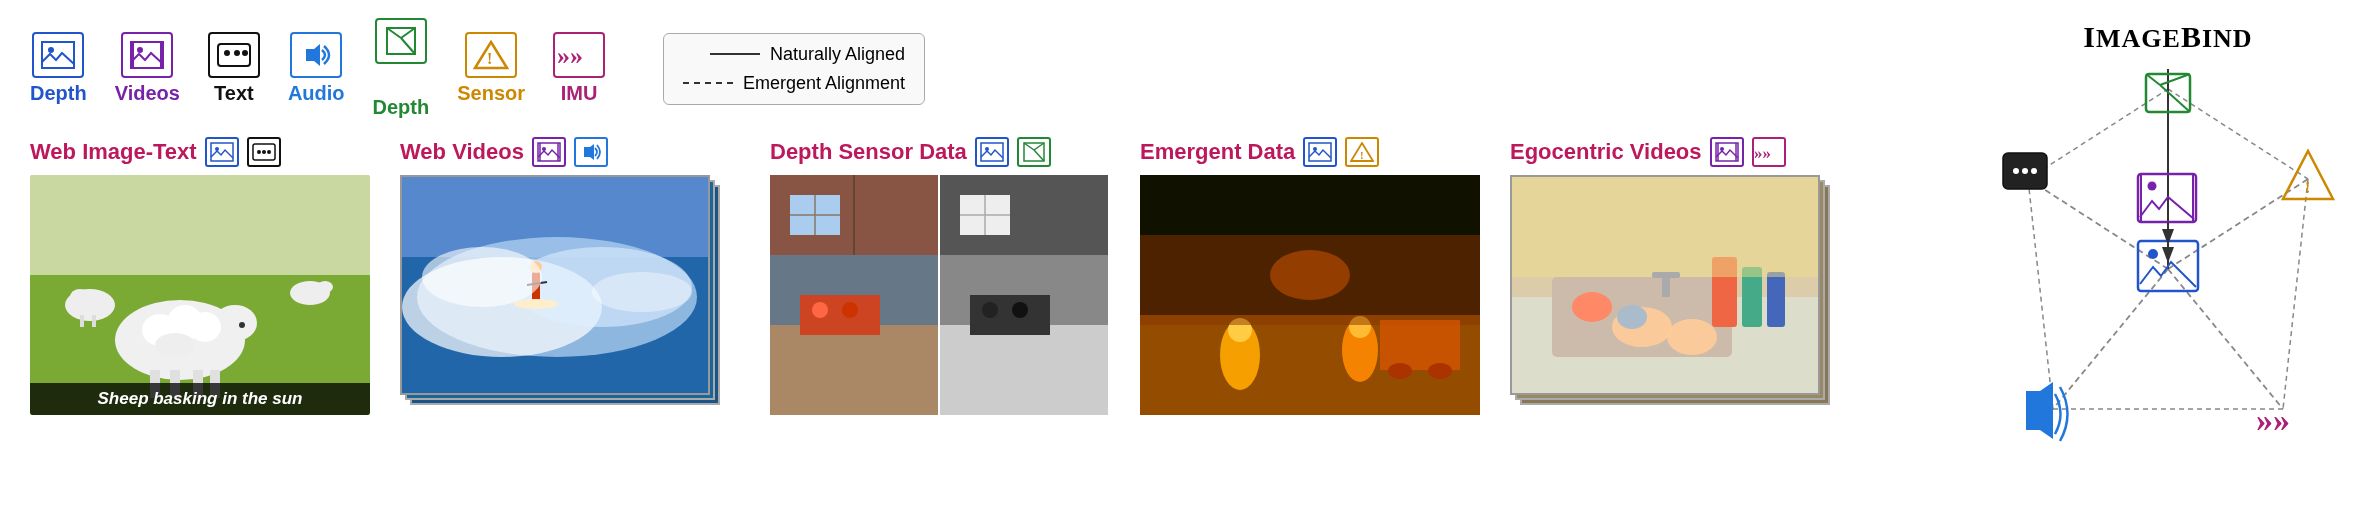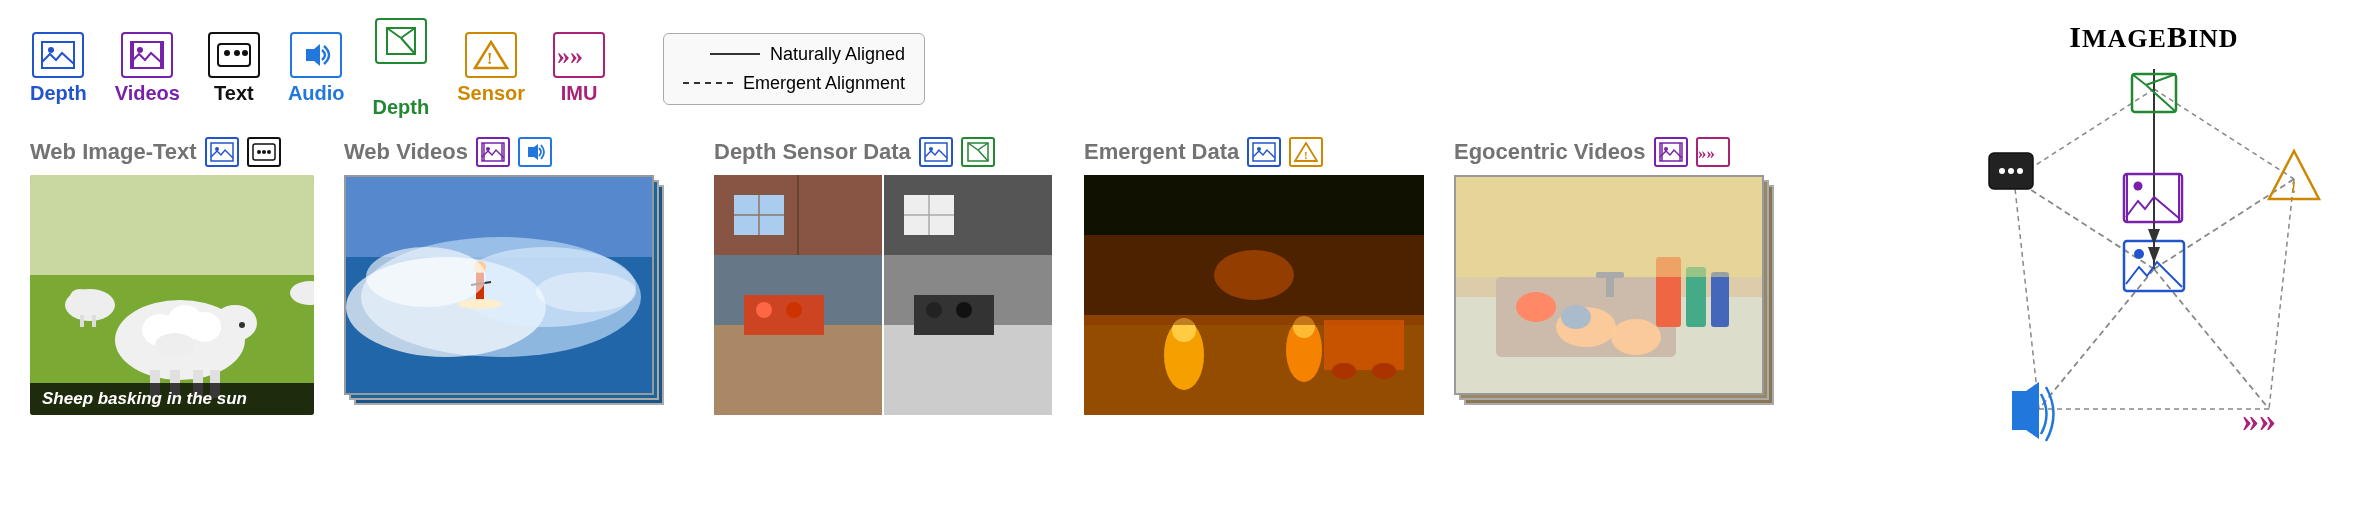--- a/index.html
+++ b/index.html
@@ -96,21 +96,21 @@
       display: flex;
       align-items: center;
       gap: 8px;
       margin-bottom: 8px;
     }
 
     .section-title {
       font-size: 22px;
       font-weight: bold;
       font-family: sans-serif;
-      color: #737373;
+      color: #be185d;
       text-align: center;
     }
 
     .section-icon {
       width: 34px;
       height: 30px;
       display: flex;
       align-items: center;
       justify-content: center;
       border: 2px solid;
@@ -139,21 +139,21 @@
     }
 
     
     .stacked-wrapper {
       position: relative;
     }
 
     
     .diagram-area {
       position: absolute;
-      right: 48px;
+      right: 34px;
       top: 20px;
       width: 340px;
       height: 480px;
     }
 
     .imagebind-title {
       font-size: 28px;
       font-weight: bold;
       font-family: 'Small Caps', serif;
       letter-spacing: 1px;
@@ -281,21 +281,21 @@
       <div class="section-icon" style="border-color:#111;">
         <svg width="24" height="20" viewBox="0 0 24 20">
           <rect x="1" y="2" width="22" height="16" rx="2" fill="none" stroke="#111" stroke-width="1.5"></rect>
           <circle cx="7" cy="10" r="2" fill="#111"></circle>
           <circle cx="12" cy="10" r="2" fill="#111"></circle>
           <circle cx="17" cy="10" r="2" fill="#111"></circle>
         </svg>
       </div>
     </div>
 
-    <div class="img-placeholder" style="width:284px; height:240px; background: linear-gradient(180deg, #87aa44 0%, #6a9933 40%, #aabb55 100%);">
+    <div class="img-placeholder" style="width:340px; height:240px; background: linear-gradient(180deg, #87aa44 0%, #6a9933 40%, #aabb55 100%); text-align: center;">
 
       <svg width="340" height="240" viewBox="0 0 340 240" style="position:absolute;top:0;left:0;">
 
         <rect x="0" y="0" width="340" height="100" fill="#c8d8a0"></rect>
 
         <rect x="0" y="100" width="340" height="140" fill="#7aaa33"></rect>
 
         <ellipse cx="150" cy="165" rx="65" ry="40" fill="#f0f0f0"></ellipse>
 
         <ellipse cx="205" cy="148" rx="22" ry="18" fill="#f0f0f0"></ellipse>

